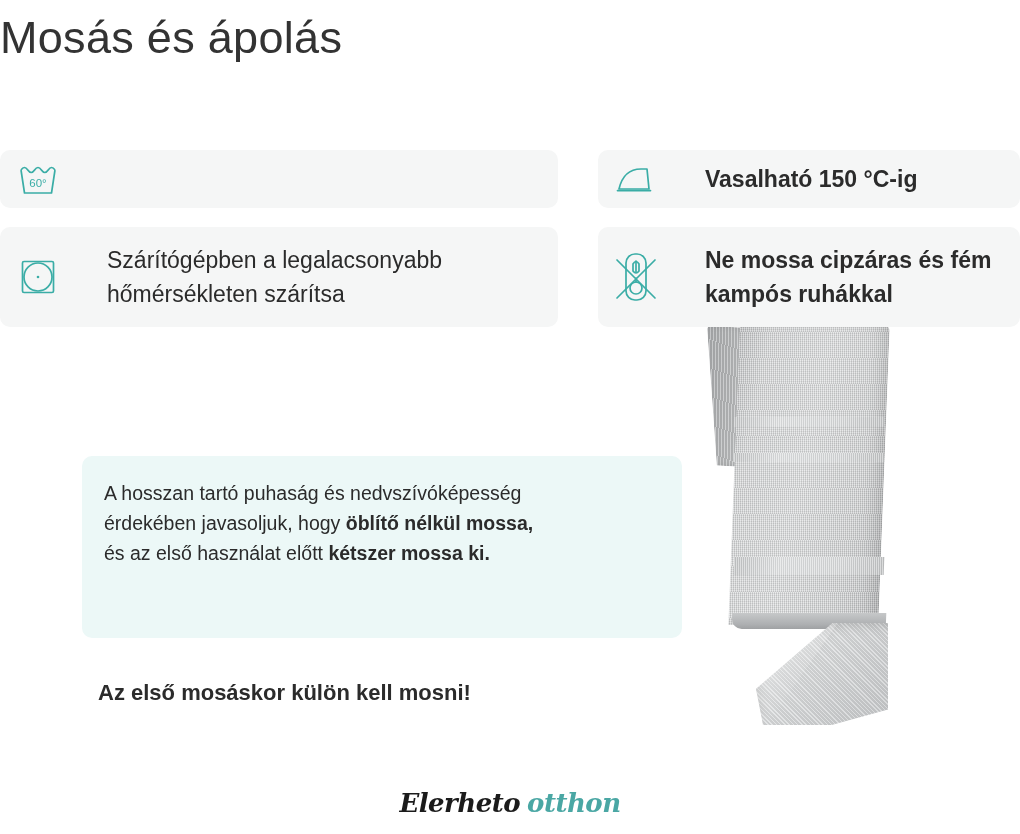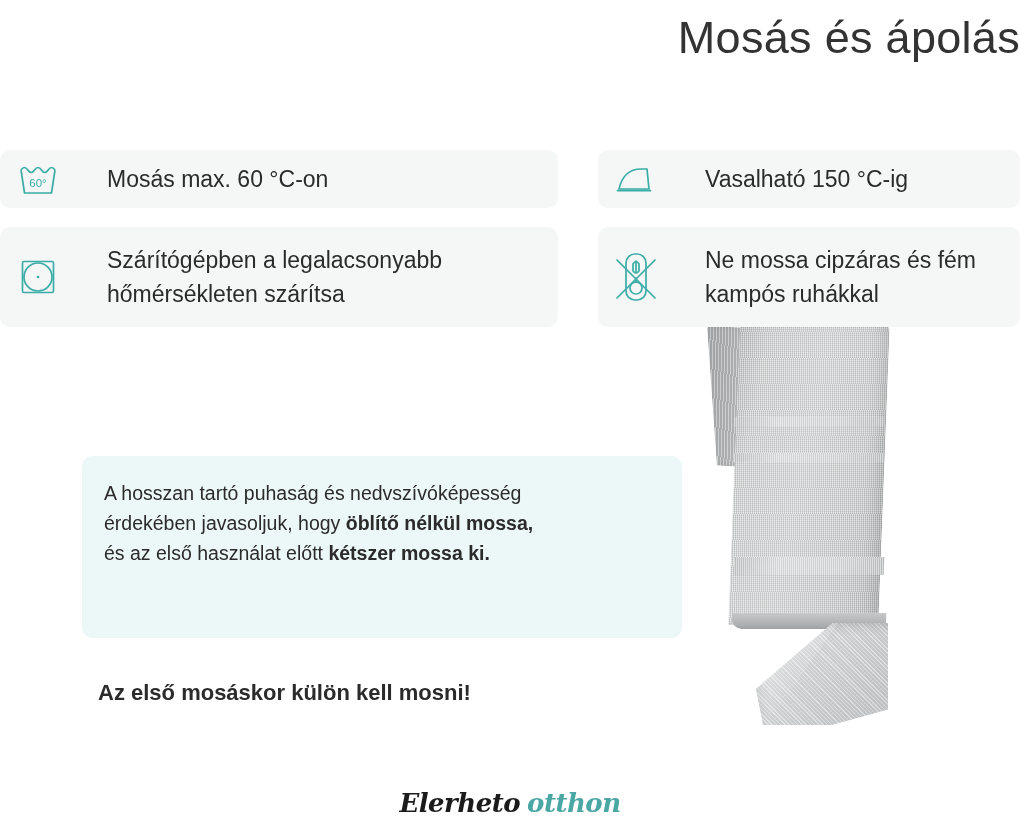--- a/index.html
+++ b/index.html
@@ -18,21 +18,21 @@
     height: 834px;
     background: #ffffff;
   }
 
   
   .title {
     position: absolute;
     top: 8px;
     left: 0;
     width: 1020px;
-    text-align: right;
+    text-align: left;
     font-size: 45px;
     font-weight: 400;
     color: #333333;
     letter-spacing: 0.3px;
     line-height: 60px;
   }
 
   
   .towel-wrap {
     position: absolute;
@@ -140,21 +140,21 @@
   }
   .card-icon svg { display: block; }
 
   .card-text {
     font-size: 23px;
     color: #2b2b2b;
     font-weight: 400;
     line-height: 34px;
     padding-right: 10px;
   }
-  .card.right .card-text { font-weight: 400; }
+  .card.right .card-text { font-weight: 700; }
   .card.left.r2 .card-text { max-width: 470px; }
   .card.right.r2 .card-text { max-width: 350px; }
 
   
   .tip-box {
     position: absolute;
     left: 82px;
     top: 456px;
     width: 600px;
     height: 182px;
@@ -225,21 +225,20 @@
   </div>
 
   <div class="card left r1">
     <span class="card-icon">
       <svg width="42" height="38" viewBox="0 0 42 38" fill="none" stroke="#3aada6" stroke-width="1.7">
         <path d="M4 10 L7.5 33 H34.5 L38 10" stroke-linejoin="round"></path>
         <path d="M4 10 q3.4 -5 6.8 0 q3.4 5 6.8 0 q3.4 -5 6.8 0 q3.4 5 6.8 0 q3.4 -5 6.8 0" fill="none"></path>
         <text x="21" y="27" font-family="Liberation Sans, sans-serif" font-size="11.5" fill="#3aada6" stroke="none" text-anchor="middle">60°</text>
       </svg>
     </span>
-    <span class="card-text">Mosás max. 60 °C-on</span>
   </div>
 
   <div class="card right r1">
     <span class="card-icon">
       <svg width="44" height="34" viewBox="0 0 44 34" fill="none" stroke="#3aada6" stroke-width="1.7">
         <path d="M5 27 C8 14 16 7 27 7 L33 7 L35 27 Z" stroke-linejoin="round"></path>
         <path d="M3.5 28.6 H36.5" stroke-linecap="round"></path>
       </svg>
     </span>
     <span class="card-text">Vasalható 150 °C-ig</span>

